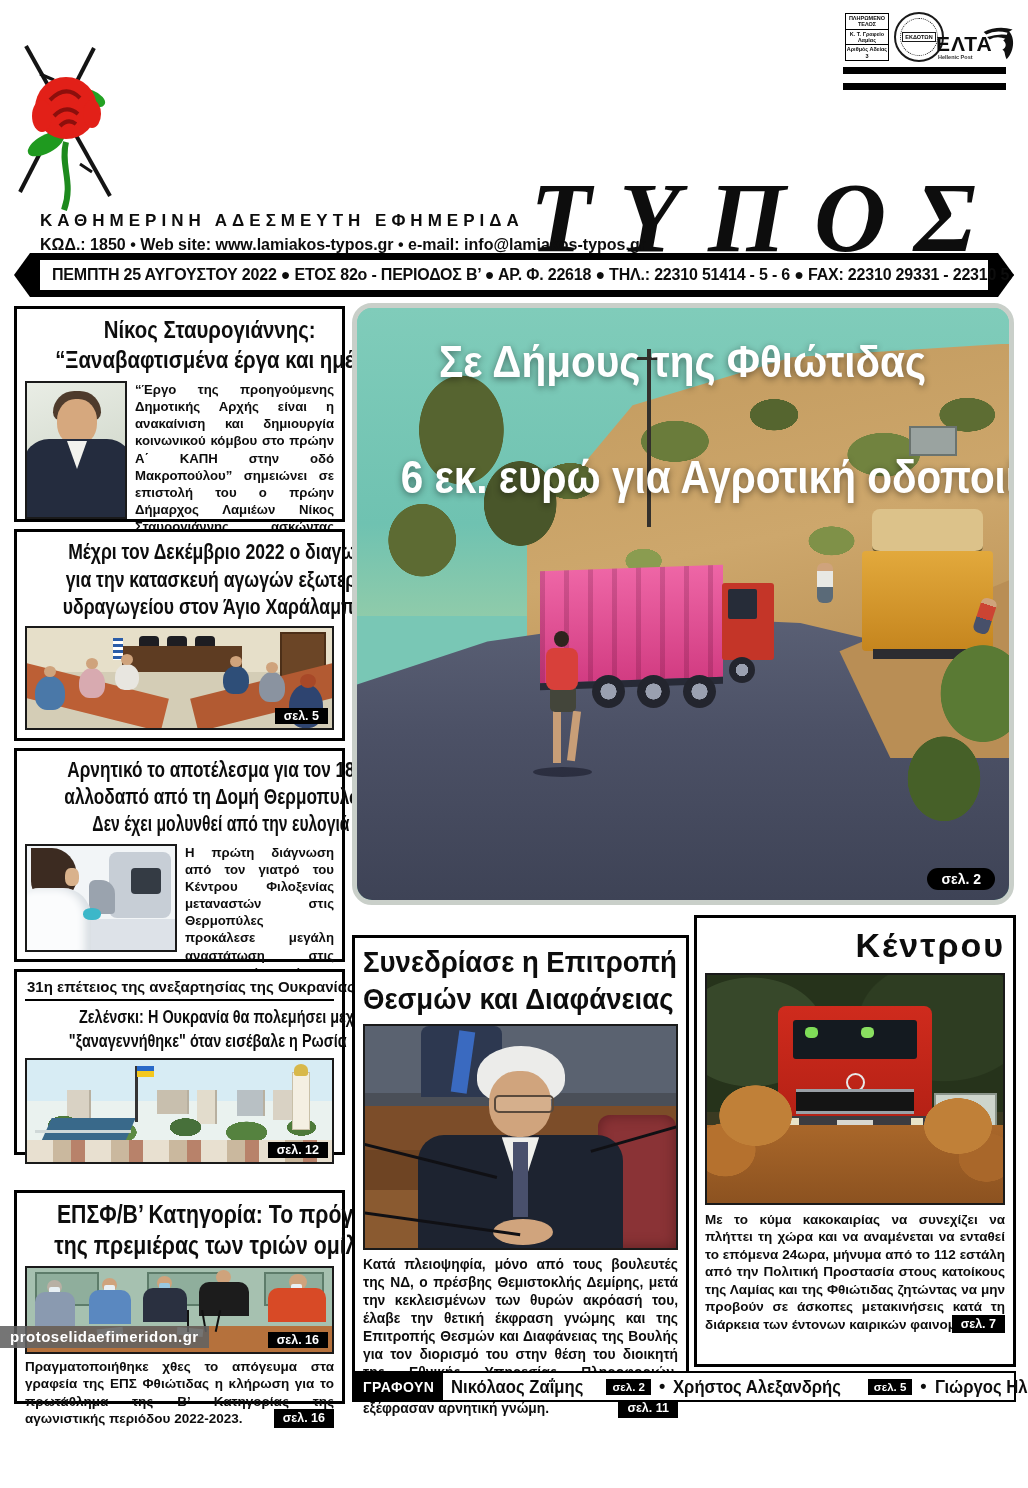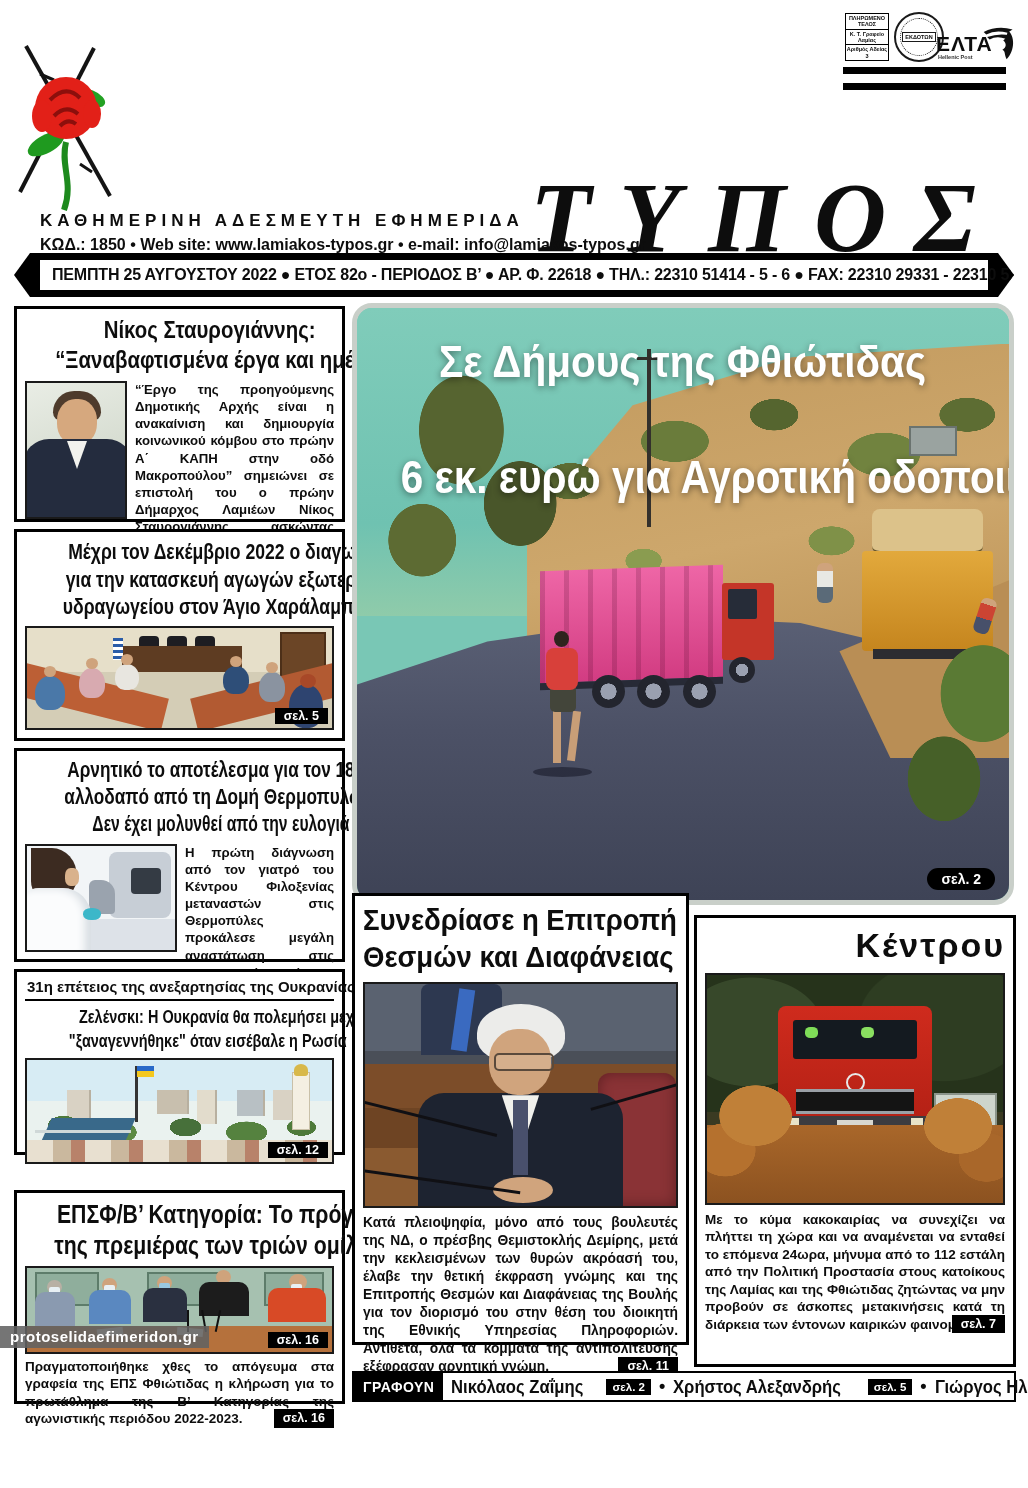--- a/index.html
+++ b/index.html
@@ -85,21 +85,21 @@
   .main-head{position:absolute;left:0;width:100%;text-align:center;color:#fff;font-weight:bold;
      text-shadow:0 2px 8px rgba(0,0,0,.45);white-space:nowrap;z-index:4}
   #main-head1{top:28px;font-size:45px}
   #main-head1 span{display:inline-block;transform:scaleX(.9)}
   #main-head2{top:142px;font-size:46px}
   #main-head2 span{display:inline-block;transform:scaleX(.88)}
   .pg-pill{position:absolute;right:14px;bottom:10px;background:#000;color:#fff;font-weight:bold;
      font-size:14px;padding:3px 14px;border-radius:14px;z-index:4}
 
   
-  #center-box{left:352px;top:893px;width:337px;height:452px}
+  #center-box{left:352px;top:935px;width:337px;height:452px}
   #center-box .a-title{text-align:left;font-size:29px;line-height:1.28}
   #center-box .a-title span{transform:scaleX(.95);transform-origin:0 50%}
   #center-box .body{font-size:13.8px;margin-top:6px}
   #weather-box{left:694px;top:915px;width:322px;height:452px}
   #weather-box .a-title{font-size:34px;letter-spacing:2px;line-height:1.25}
   #weather-box .a-title span{transform:none}
   #weather-box .body{font-size:13.5px;margin-top:6px}
 
   
   #authors{left:352px;top:1371px;width:664px;height:31px;border:2px solid #000;box-sizing:border-box;

